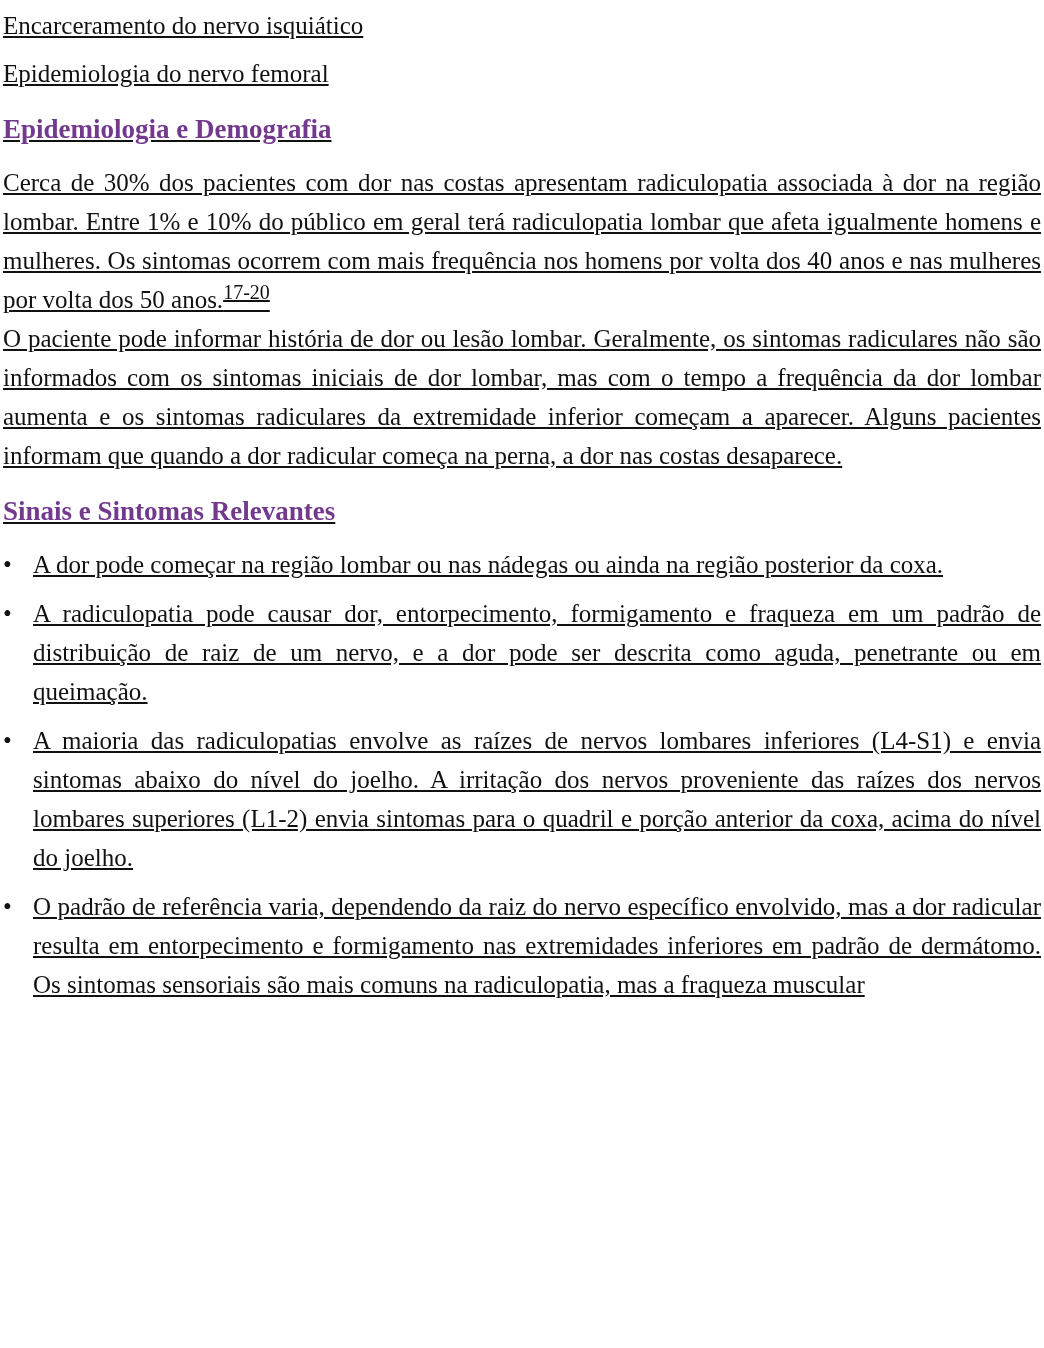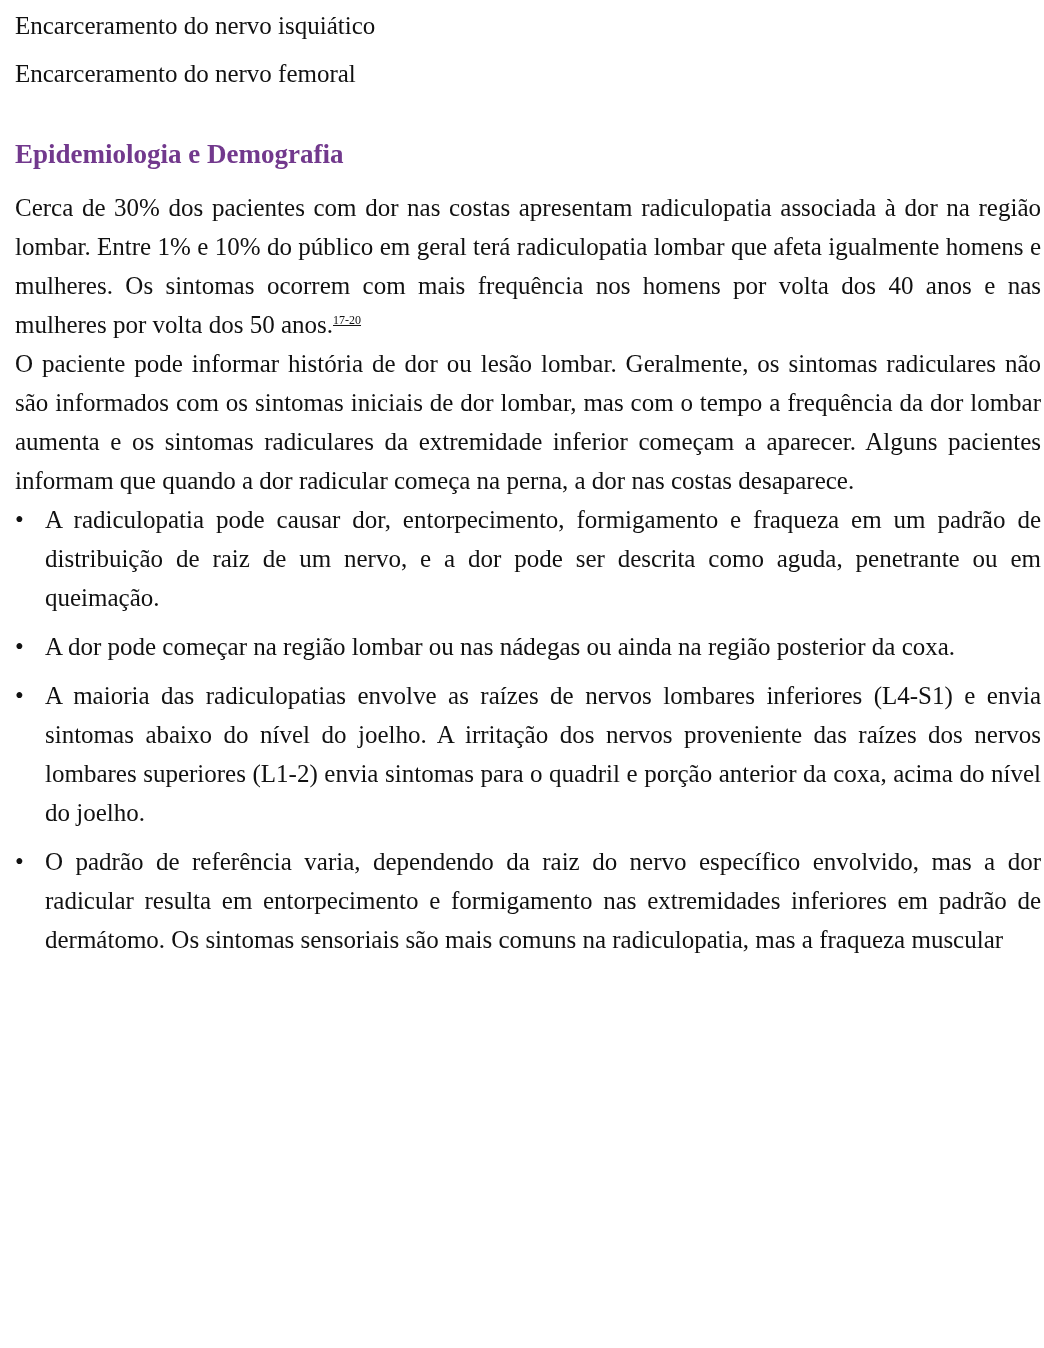--- a/index.html
+++ b/index.html
@@ -5,43 +5,44 @@
   * { margin: 0; padding: 0; box-sizing: border-box; }
   html, body { background: #ffffff; }
   body {
     width: 1044px;
     height: 1348px;
     overflow: hidden;
     font-family: "Liberation Serif", serif;
     color: var(--text-color, #111111);
   }
   .page {
-    padding: 6px 3px 0 15px;
+    padding: 6px 3px 0 3px;
+    text-decoration: underline;
   }
   .intro-line {
     font-size: 25px;
     line-height: 39px;
     margin-bottom: 9px;
   }
   h2.heading {
     font-family: "Liberation Serif", serif;
     font-size: 27px;
     line-height: 40px;
     font-weight: bold;
     color: var(--heading-color, #72398d);
-    margin-top: 41px;
+    margin-top: 16px;
     margin-bottom: 14px;
   }
   .para {
     font-size: 25px;
     line-height: 39px;
     text-align: justify;
   }
   sup.cite {
-    font-size: 12px;
+    font-size: 20px;
     line-height: 0;
     text-decoration: underline;
     cursor: pointer;
   }
   .bullet-list {
     margin-top: 0;
   }
   .bullet {
     font-size: 25px;
     line-height: 39px;
@@ -55,28 +56,29 @@
     width: 30px;
     text-indent: 0;
   }
 </style>
 </head>
 <body>
 
 <div class="page">
 
   <p class="intro-line">Encarceramento do nervo isquiático</p>
-  <p class="intro-line">Encarceramento do nervo femoral</p>
+  <p class="intro-line">Epidemiologia do nervo femoral</p>
 
   <h2 class="heading">Epidemiologia e Demografia</h2>
   <p class="para"><span>Cerca de 30% dos pacientes com dor nas costas apresentam radiculopatia associada à dor na região lombar. Entre 1% e 10% do público em geral terá radiculopatia lombar que afeta igualmente homens e mulheres. Os sintomas ocorrem com mais frequência nos homens por volta dos 40 anos e nas mulheres por volta dos 50 anos.</span><sup class="cite">17-20</sup></p>
 
   <p class="para">O paciente pode informar história de dor ou lesão lombar. Geralmente, os sintomas radiculares não são informados com os sintomas iniciais de dor lombar, mas com o tempo a frequência da dor lombar aumenta e os sintomas radiculares da extremidade inferior começam a aparecer. Alguns pacientes informam que quando a dor radicular começa na perna, a dor nas costas desaparece.</p>
 
+  <h2 class="heading">Sinais e Sintomas Relevantes</h2>
 
   <div class="bullet-list">
+    <div class="bullet"><span class="marker">•</span><span>A dor pode começar na região lombar ou nas nádegas ou ainda na região posterior da coxa.</span></div>
     <div class="bullet"><span class="marker">•</span><span>A radiculopatia pode causar dor, entorpecimento, formigamento e fraqueza em um padrão de distribuição de raiz de um nervo, e a dor pode ser descrita como aguda, penetrante ou em queimação.</span></div>
-    <div class="bullet"><span class="marker">•</span><span>A dor pode começar na região lombar ou nas nádegas ou ainda na região posterior da coxa.</span></div>
     <div class="bullet"><span class="marker">•</span><span>A maioria das radiculopatias envolve as raízes de nervos lombares inferiores (L4-S1) e envia sintomas abaixo do nível do joelho. A irritação dos nervos proveniente das raízes dos nervos lombares superiores (L1-2) envia sintomas para o quadril e porção anterior da coxa, acima do nível do joelho.</span></div>
     <div class="bullet"><span class="marker">•</span><span>O padrão de referência varia, dependendo da raiz do nervo específico envolvido, mas a dor radicular resulta em entorpecimento e formigamento nas extremidades inferiores em padrão de dermátomo. Os sintomas sensoriais são mais comuns na radiculopatia, mas a fraqueza muscular</span></div>
   </div>
 
 </div>
 
 </body></html>

